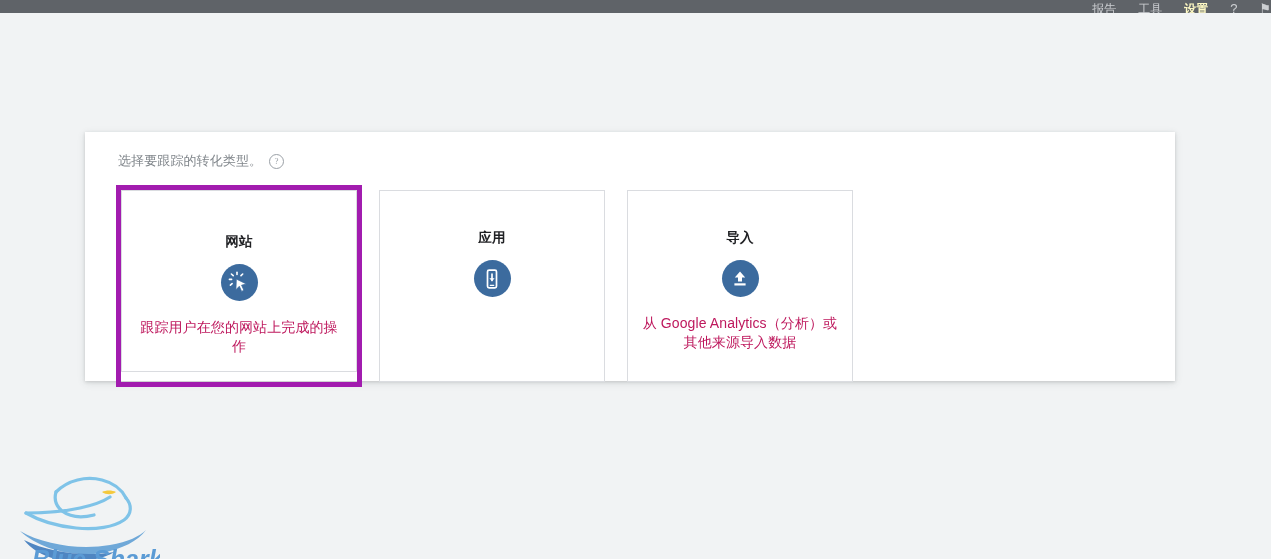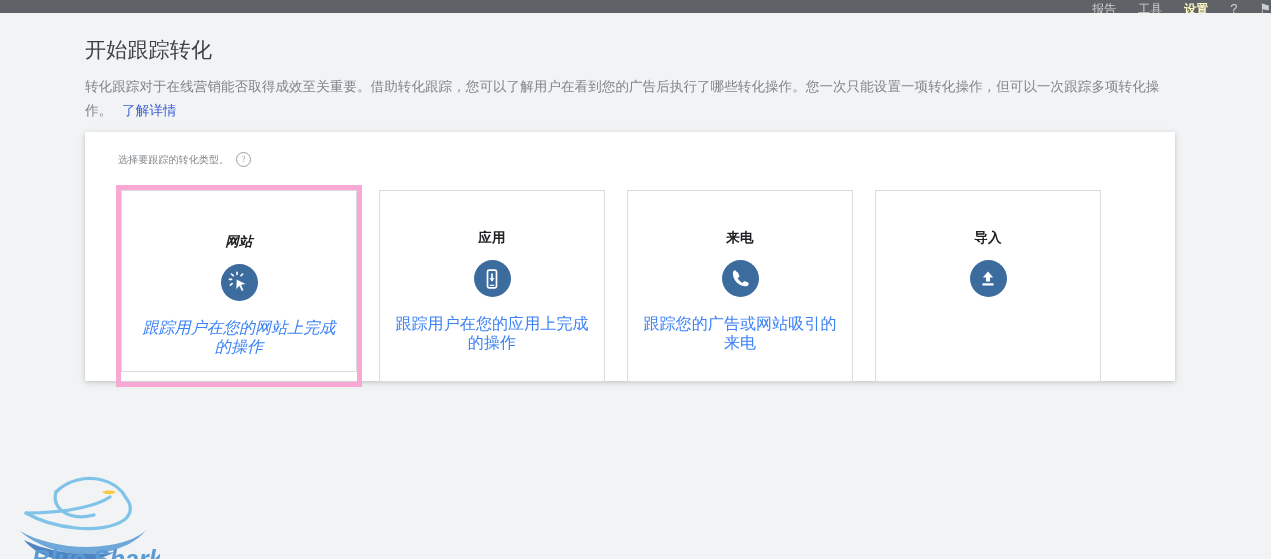--- a/index.html
+++ b/index.html
@@ -108,21 +108,21 @@
 
   .panel-label-row {
     position: absolute;
     left: 33px;
     top: 20px;
     display: flex;
     align-items: center;
     gap: 7px;
   }
   .panel-label {
-    font-size: 10px;
+    font-size: 13px;
     color: #80868b;
     letter-spacing: .1px;
   }
   .help-icon {
     width: 13px;
     height: 13px;
     border: 1px solid #9aa0a6;
     border-radius: 50%;
     color: #9aa0a6;
     font-size: 9px;
@@ -140,23 +140,22 @@
     display: flex;
     gap: 12px;
   }
 
   .card-wrap {
     padding: 5px;
     border: 0 solid transparent;
     box-sizing: border-box;
   }
   .card-wrap.selected {
-    border: 5px solid #f9a8d4;
+    border: 5px solid #a21caf;
     padding: 0;
-    font-style: italic;
   }
 
   .card {
     width: 226px;
     height: 192px;
     background: #ffffff;
     border: 1px solid #dadce0;
     box-sizing: border-box;
     display: flex;
     flex-direction: column;
@@ -184,23 +183,23 @@
     background: #3c6b9e;
     margin-top: 13px;
     display: flex;
     align-items: center;
     justify-content: center;
   }
   .card-icon svg { display: block; }
 
   .card-desc {
     margin-top: 17px;
-    font-size: 16px;
+    font-size: 14px;
     line-height: 19px;
-    color: #3b82f6;
+    color: #be185d;
     text-align: center;
     padding: 0 14px;
     letter-spacing: .1px;
   }
 
   
   .brand {
     position: absolute;
     left: 10px;
     top: 455px;
@@ -220,25 +219,21 @@
       <span class="topnav-item active">设置</span>
       <span class="topnav-icon">?</span>
       <span class="topnav-icon">⚑</span>
       <span class="topnav-icon">●</span>
     </div>
   </div>
 </div>
 
 <div class="page">
 
-  <div class="page-title">开始跟踪转化</div>
-
-  <div class="page-desc">
-    <span>转化跟踪对于在线营销能否取得成效至关重要。借助转化跟踪，您可以了解用户在看到您的广告后执行了哪些转化操作。您一次只能设置一项转化操作，但可以一次跟踪多项转化操作。</span><a class="learn-more" href="#">了解详情</a>
-  </div>
+
 
   <div class="panel">
 
     <div class="panel-label-row">
       <span class="panel-label">选择要跟踪的转化类型。</span>
       <span class="help-icon">?</span>
     </div>
 
     <div class="cards">
 
@@ -265,45 +260,34 @@
         <div class="card">
           <div class="card-title">应用</div>
           <div class="card-icon">
             <svg width="24" height="24" viewBox="0 0 24 24" aria-hidden="true">
               <rect x="7.5" y="3.2" width="9" height="17.6" rx="1.6" fill="none" stroke="#ffffff" stroke-width="1.7"></rect>
               <line x1="10.3" y1="18.3" x2="13.7" y2="18.3" stroke="#ffffff" stroke-width="1.3" stroke-linecap="round"></line>
               <line x1="12" y1="7.0" x2="12" y2="13.4" stroke="#ffffff" stroke-width="1.7" stroke-linecap="round"></line>
               <path d="M9.4 11.2 L12 14.2 L14.6 11.2 Z" fill="#ffffff"></path>
             </svg>
           </div>
-          <div class="card-desc">跟踪用户在您的应用上完成的操作</div>
         </div>
       </div>
 
-      <div class="card-wrap">
-        <div class="card">
-          <div class="card-title">来电</div>
-          <div class="card-icon">
-            <svg width="23" height="23" viewBox="0 0 24 24" aria-hidden="true">
-              <path d="M6.6 3.4 C5.4 3.4 4.0 4.6 4.0 6.2 c0 7.6 6.3 13.9 13.9 13.9 1.6 0 2.7-1.4 2.7-2.6 0-.5-.3-1-.8-1.2l-3.0-1.3c-.6-.3-1.3-.1-1.7.4l-1.0 1.3c-2.2-1.1-4.0-2.9-5.1-5.1l1.3-1.0c.5-.4.7-1.1.4-1.7L9.4 6.0 C9.2 5.5 8.7 5.2 8.2 5.2 Z" fill="#ffffff"></path>
-            </svg>
-          </div>
-          <div class="card-desc">跟踪您的广告或网站吸引的来电</div>
-        </div>
-      </div>
 
       <div class="card-wrap">
         <div class="card">
           <div class="card-title">导入</div>
           <div class="card-icon">
             <svg width="24" height="24" viewBox="0 0 24 24" aria-hidden="true">
               <path d="M12 4.6 L17.2 10.6 L14.0 10.6 L14.0 14.4 L10.0 14.4 L10.0 10.6 L6.8 10.6 Z" fill="#ffffff"></path>
               <rect x="6.4" y="16.3" width="11.2" height="2.2" fill="#ffffff"></rect>
             </svg>
           </div>
+          <div class="card-desc">从 Google Analytics（分析）或其他来源导入数据</div>
         </div>
       </div>
 
     </div>
   </div>
 
   <div class="brand">
     <svg width="150" height="100" viewBox="0 0 150 100" aria-hidden="true">
       <g fill="none" stroke="#7fc3e8" stroke-width="3.2" stroke-linecap="round">
         <path d="M46 24 C58 12 76 8 92 12 C104 15 112 22 116 30"></path>

